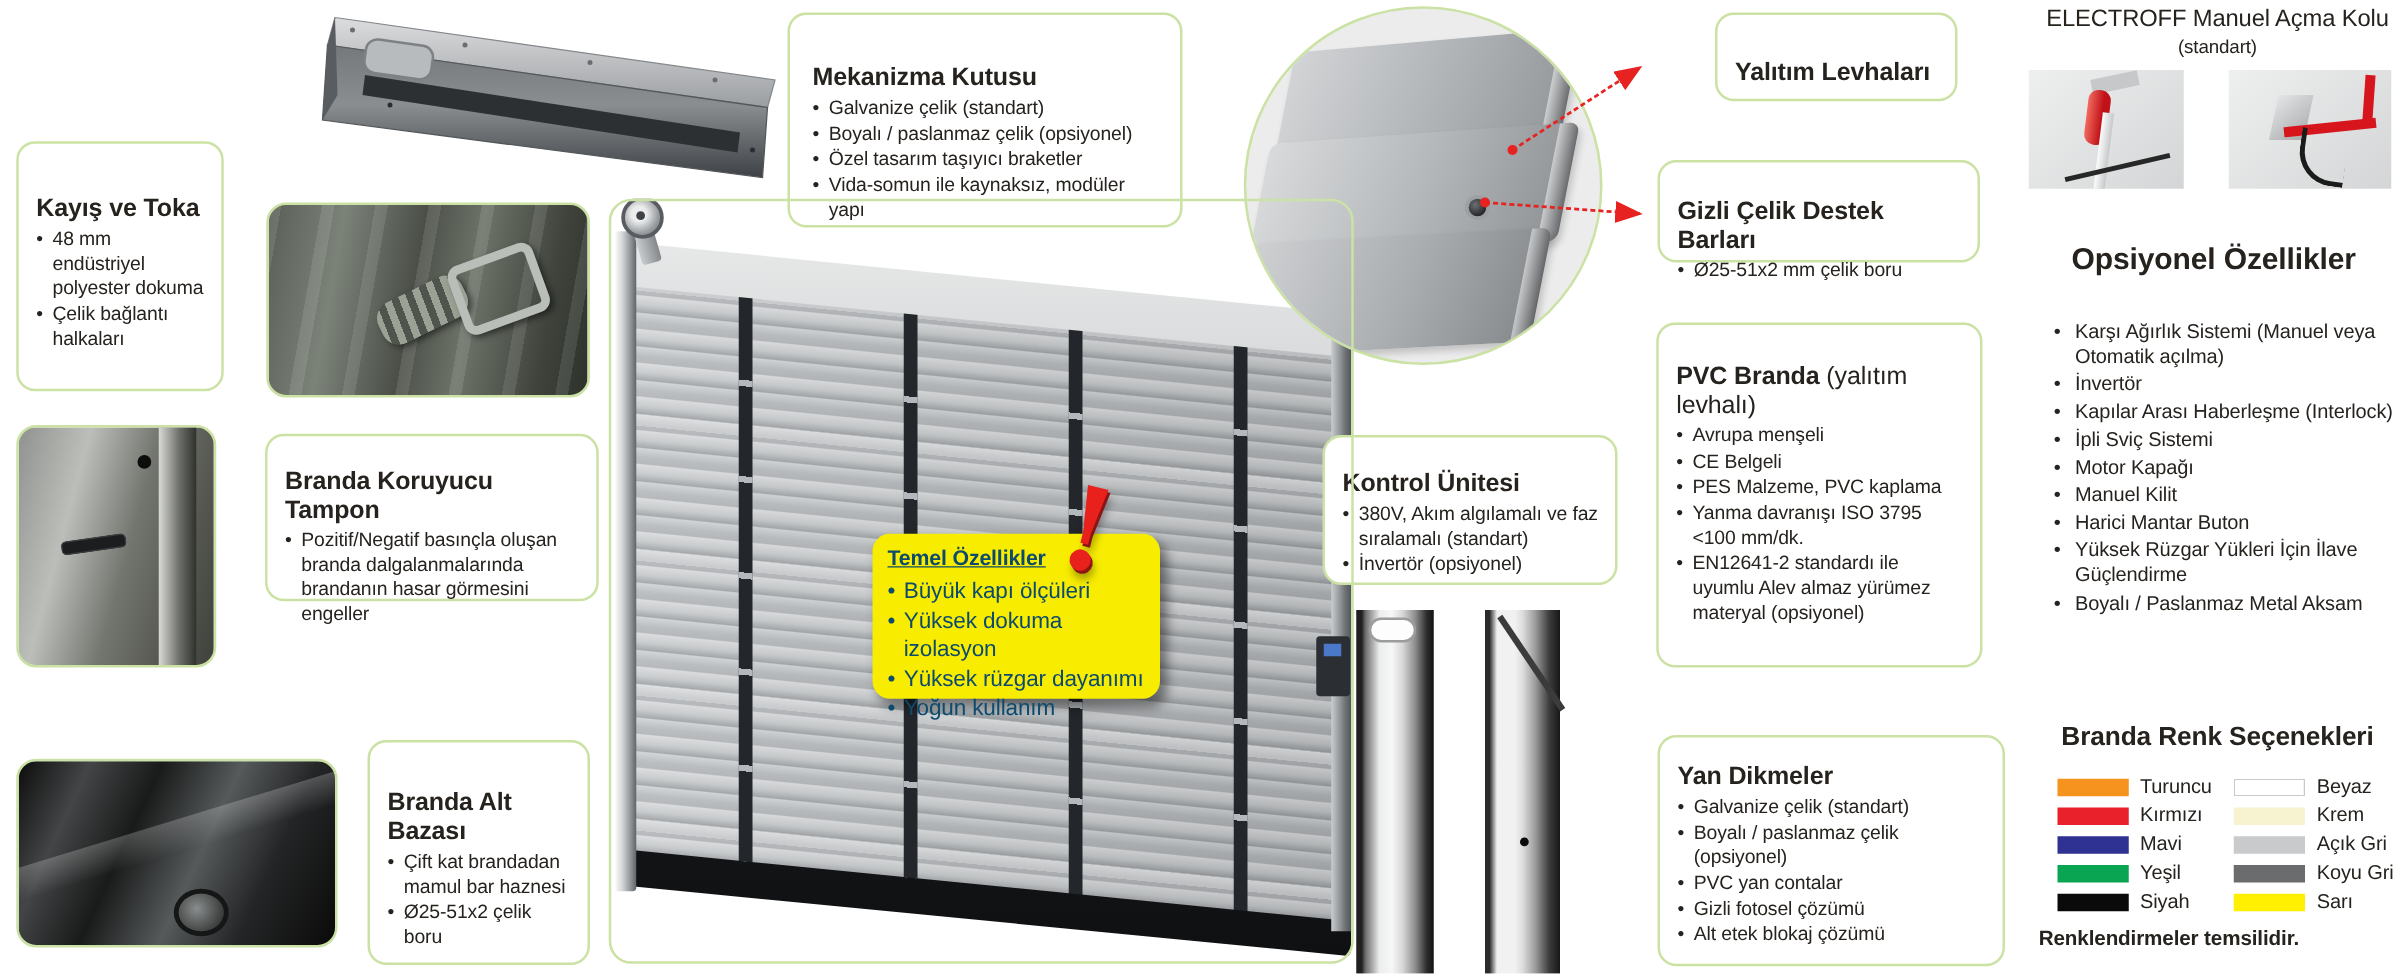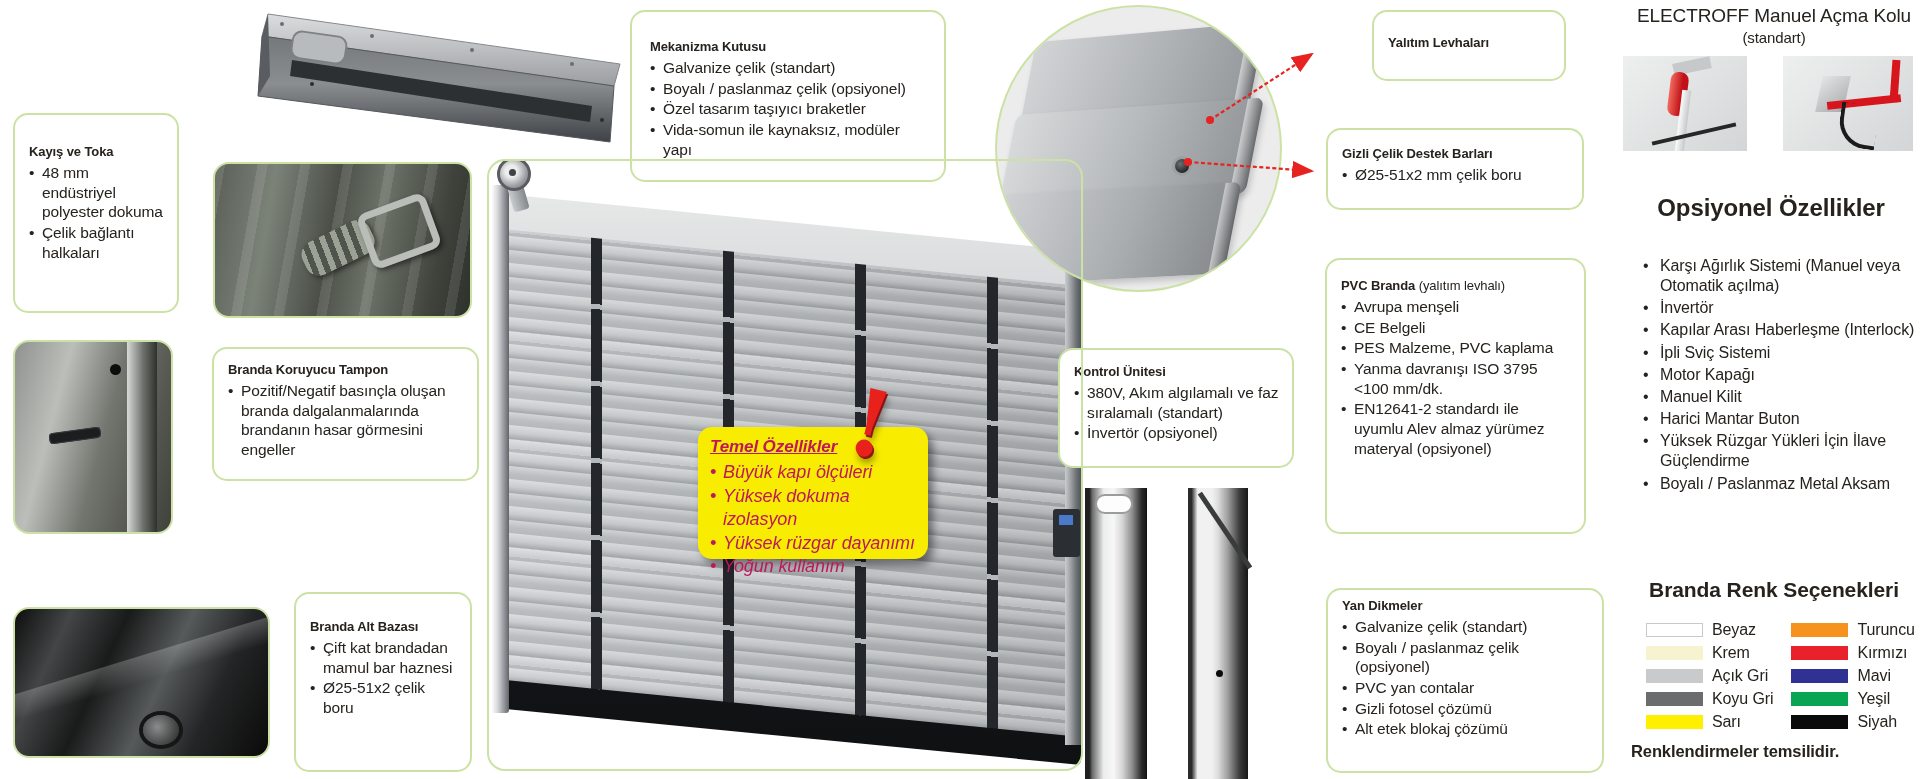--- a/index.html
+++ b/index.html
@@ -2,21 +2,21 @@
 <html><head>
 <meta charset="utf-8">
 <style>
   html,body{margin:0;padding:0;background:#fff;}
   #stage{position:relative;width:1920px;height:779px;background:#fff;overflow:hidden;
          font-family:"Liberation Sans",sans-serif;color:#26221e;letter-spacing:-0.1px;}
 
   
   .gbox{position:absolute;background:#fff;border:2px solid #cbe2a4;border-radius:15px;
         padding:10px 12px 8px 14px;z-index:5;box-sizing:border-box;}
-  .gbox h3{margin:0 0 3px 0;font-size:13px;font-weight:bold;line-height:1.15;}
+  .gbox h3{margin:11px 0 3px 0;font-size:20px;font-weight:bold;line-height:1.15;}
   .gbox h3 .note{font-weight:normal;}
   .blist{margin:0;padding:0;list-style:none;font-size:15.5px;line-height:1.27;}
   .blist li{position:relative;padding-left:13px;margin:0 0 1px 0;}
   .blist li::before{content:"•";position:absolute;left:0;top:0;}
 
   
   .photo{position:absolute;border-radius:16px;overflow:hidden;z-index:2;}
   .photo.bordered{border:2px solid #cbe2a4;}
 
   .belt-photo{left:213px;top:162px;width:255px;height:152px;
@@ -101,21 +101,21 @@
     background:linear-gradient(100deg,#cfd1d3,#aaadb0 55%,#85888b);box-shadow:3px 4px 6px rgba(0,0,0,.18);}
   .sheet::after{content:"";position:absolute;right:0;top:0;width:16px;height:100%;border-radius:0 8px 8px 0;
     background:linear-gradient(90deg,rgba(255,255,255,.5),rgba(70,72,74,.55));}
   .tube{position:absolute;left:178px;top:152px;width:14px;height:14px;border-radius:50%;
     background:radial-gradient(circle at 38% 35%,#6d7073,#26282a 70%);box-shadow:0 0 0 3px #9da0a3;}
 
   .arrows{position:absolute;left:1160px;top:28px;width:180px;height:156px;z-index:7;}
 
   
   .ybox{position:absolute;left:698px;top:427px;width:230px;height:132px;background:#f8ed00;border-radius:14px;
-    padding:10px 12px;z-index:6;box-shadow:5px 6px 9px rgba(0,0,0,.45);box-sizing:border-box;color:#be185d;font-style:italic;}
+    padding:10px 12px;z-index:6;box-shadow:5px 6px 9px rgba(0,0,0,.45);box-sizing:border-box;color:#0c4a6e;}
   .ybox h3{margin:0 0 4px 0;font-size:17px;font-weight:bold;text-decoration:underline;}
   .ybox .blist{font-size:18px;font-weight:500;}
   .excl{position:absolute;left:850px;top:378px;z-index:7;font-size:92px;font-weight:bold;color:#e8211d;
     transform:rotate(14deg);line-height:1;text-shadow:2px 2px 0 #8c1414,4px 6px 7px rgba(0,0,0,.35);
     font-family:"DejaVu Serif",serif;}
 
   
   .rp-title{position:absolute;left:1628px;top:5px;width:292px;text-align:center;font-size:19px;font-weight:normal;z-index:5;}
   .rp-sub{position:absolute;left:1628px;top:29px;width:292px;text-align:center;font-size:15px;z-index:5;}
   .handle-photo{position:absolute;top:56px;height:95px;background:linear-gradient(135deg,#eef0f0,#d3d5d6);z-index:2;overflow:hidden;}
@@ -374,20 +374,47 @@
         <li>Yüksek Rüzgar Yükleri İçin İlave Güçlendirme</li>
         <li>Boyalı / Paslanmaz Metal Aksam</li>
       </ul>
   </div>
 
   <div class="renk-title">Branda Renk Seçenekleri</div>
   <div class="renk-table">
     <div class="renk-col">
 
         <div class="renk-row">
+          <span class="swatch" style="background: rgb(246, 146, 30);"></span>
+          <span class="renk-label">Turuncu</span>
+        </div>
+
+        <div class="renk-row">
+          <span class="swatch" style="background: rgb(232, 33, 42);"></span>
+          <span class="renk-label">Kırmızı</span>
+        </div>
+
+        <div class="renk-row">
+          <span class="swatch" style="background: rgb(47, 49, 147);"></span>
+          <span class="renk-label">Mavi</span>
+        </div>
+
+        <div class="renk-row">
+          <span class="swatch" style="background: rgb(10, 165, 83);"></span>
+          <span class="renk-label">Yeşil</span>
+        </div>
+
+        <div class="renk-row">
+          <span class="swatch" style="background: rgb(10, 10, 10);"></span>
+          <span class="renk-label">Siyah</span>
+        </div>
+      </div>
+    <div class="renk-col">
+
+        <div class="renk-row">
           <span class="swatch" style="background: rgb(255, 255, 255); box-shadow: rgb(201, 201, 201) 0px 0px 0px 1px inset;"></span>
           <span class="renk-label">Beyaz</span>
         </div>
 
         <div class="renk-row">
           <span class="swatch" style="background: rgb(247, 242, 207);"></span>
           <span class="renk-label">Krem</span>
         </div>
 
         <div class="renk-row">
@@ -398,43 +425,16 @@
         <div class="renk-row">
           <span class="swatch" style="background: rgb(107, 108, 110);"></span>
           <span class="renk-label">Koyu Gri</span>
         </div>
 
         <div class="renk-row">
           <span class="swatch" style="background: rgb(255, 239, 0);"></span>
           <span class="renk-label">Sarı</span>
         </div>
       </div>
-    <div class="renk-col">
-
-        <div class="renk-row">
-          <span class="swatch" style="background: rgb(246, 146, 30);"></span>
-          <span class="renk-label">Turuncu</span>
-        </div>
-
-        <div class="renk-row">
-          <span class="swatch" style="background: rgb(232, 33, 42);"></span>
-          <span class="renk-label">Kırmızı</span>
-        </div>
-
-        <div class="renk-row">
-          <span class="swatch" style="background: rgb(47, 49, 147);"></span>
-          <span class="renk-label">Mavi</span>
-        </div>
-
-        <div class="renk-row">
-          <span class="swatch" style="background: rgb(10, 165, 83);"></span>
-          <span class="renk-label">Yeşil</span>
-        </div>
-
-        <div class="renk-row">
-          <span class="swatch" style="background: rgb(10, 10, 10);"></span>
-          <span class="renk-label">Siyah</span>
-        </div>
-      </div>
   </div>
   <div class="renk-note">Renklendirmeler temsilidir.</div>
 
 </div>
 
 </body></html>

